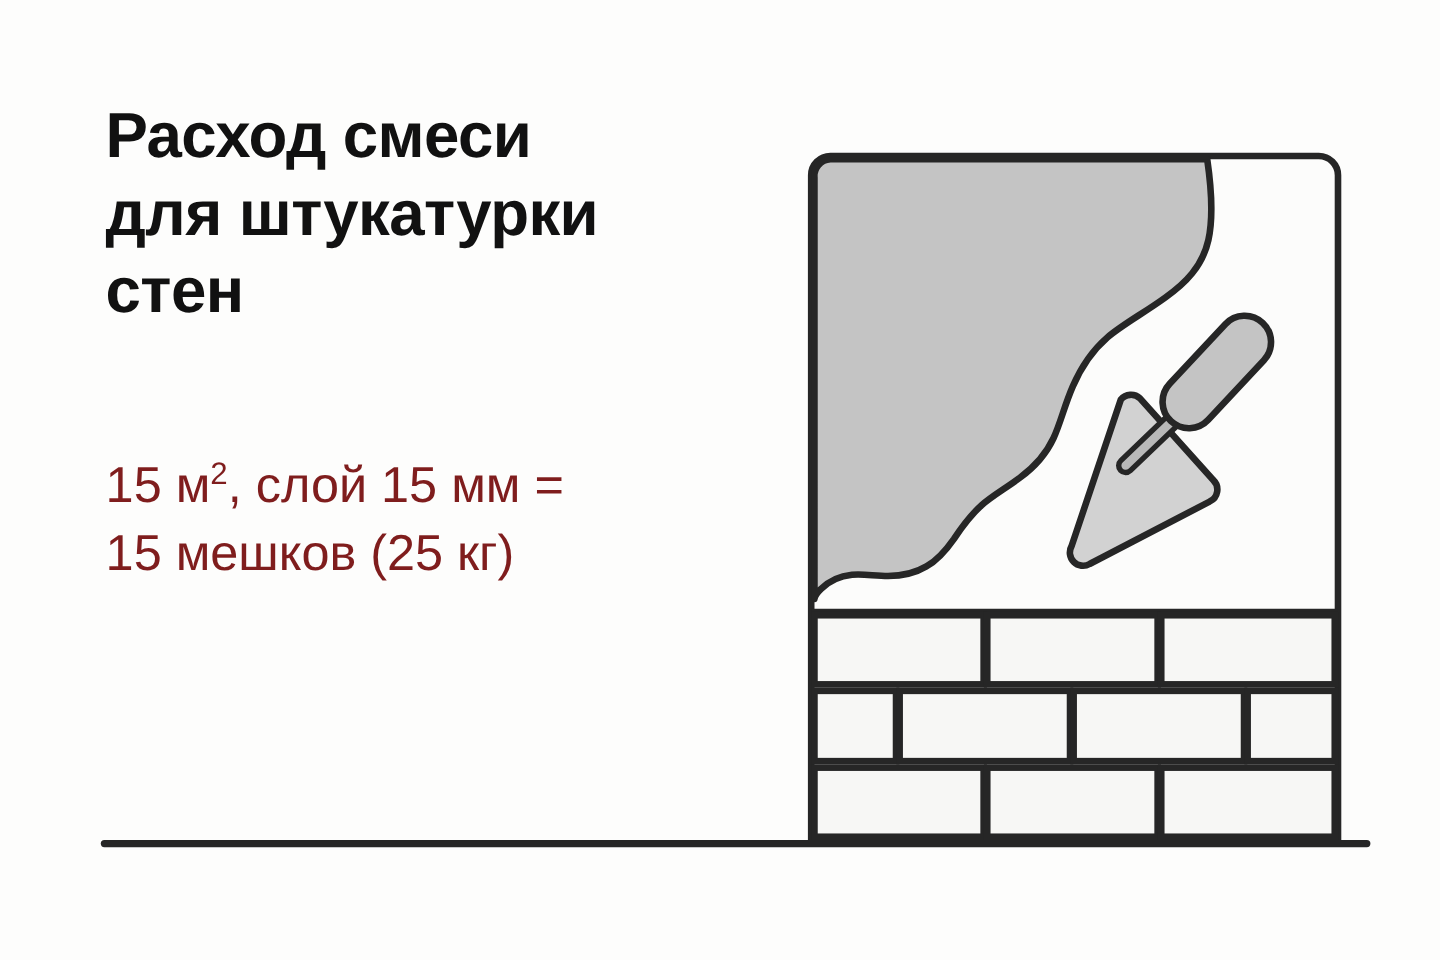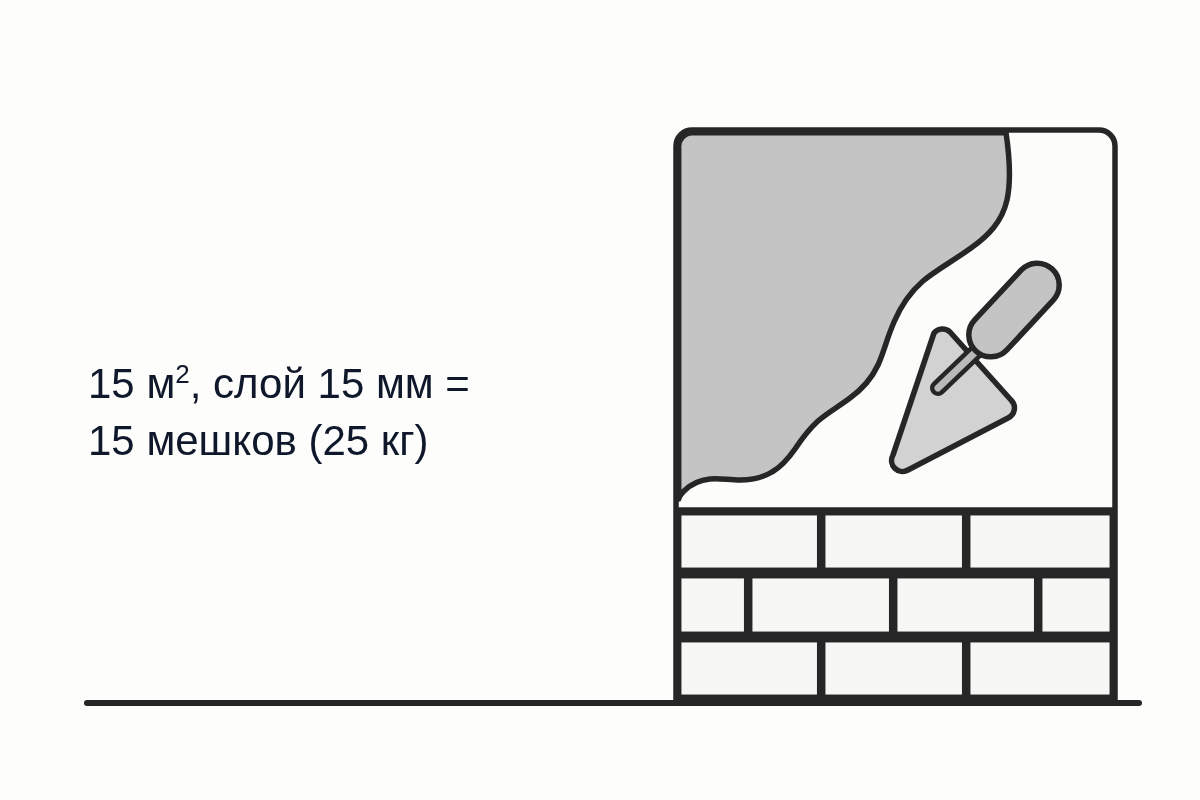--- a/index.html
+++ b/index.html
@@ -30,26 +30,26 @@
     font-weight: bold;
     line-height: 1.22;
     letter-spacing: -0.5px;
     color: #111111;
     margin: 0;
     white-space: pre-line;
   }
   #subhead {
     position: absolute;
     left: 88px;
-    top: 356px;
+    top: 376px;
     width: 620px;
     font-size: 42px;
     font-weight: normal;
     line-height: 1.35;
-    color: #0f172a;
+    color: #7f1d1d;
     margin: 0;
     white-space: pre-line;
   }
   #subhead sup {
     font-size: 0.62em;
     vertical-align: super;
     line-height: 0;
   }
   #art {
     position: absolute;
@@ -57,20 +57,25 @@
     top: 0;
     width: 1200px;
     height: 800px;
   }
 </style>
 </head>
 <body>
 
 <div id="stage">
 
+  <div class="text-block">
+    <h1 id="headline">Расход смеси
+для штукатурки
+стен</h1>
+  </div>
 
   <p id="subhead"><span><span>15 м</span><sup>2</sup><span>, слой 15 мм =</span></span>
 <span>15 мешков (25 кг)</span></p>
 
   <svg id="art" viewBox="0 0 1200 800" xmlns="http://www.w3.org/2000/svg">
 
     <g>
       <path d="M 676 146
                A 16 16 0 0 1 692 130
                L 1099 130

